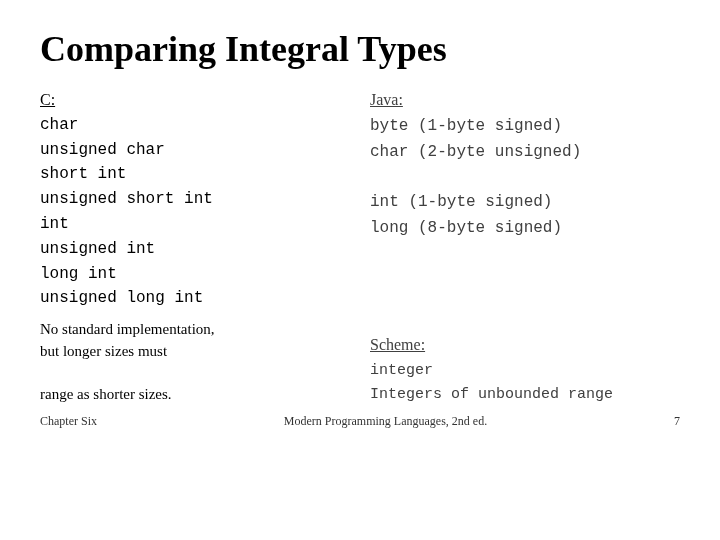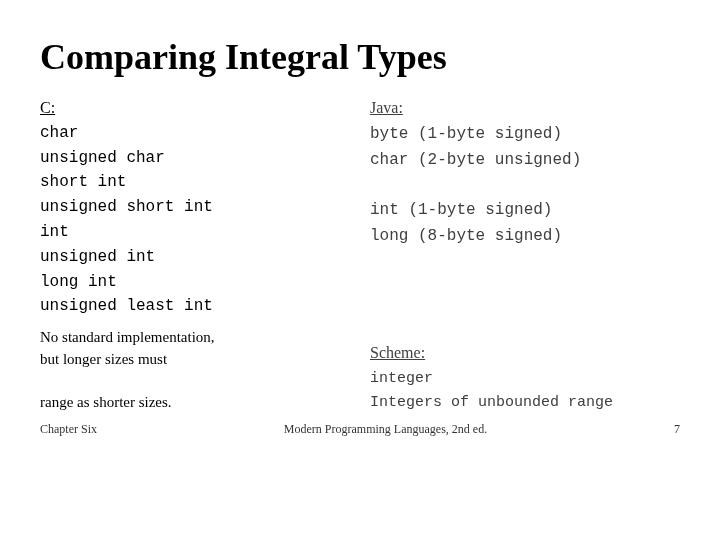--- a/index.html
+++ b/index.html
@@ -7,21 +7,21 @@
       width: 720px;
       height: 540px;
       background: #fff;
       font-family: 'Times New Roman', Times, serif;
       overflow: hidden;
       position: relative;
     }
     .slide {
       width: 720px;
       height: 392px;
-      padding: 36px 40px 20px 40px;
+      padding: 28px 40px 20px 40px;
       display: flex;
       flex-direction: column;
     }
     .title {
       font-size: 36px;
       font-weight: bold;
       margin-bottom: 18px;
       color: #000;
     }
     .content-area {
@@ -98,21 +98,21 @@
 
     <div class="left-col">
       <span class="c-label">C:</span>
       <span class="code-line">char</span>
       <span class="code-line">unsigned char</span>
       <span class="code-line">short int</span>
       <span class="code-line">unsigned short int</span>
       <span class="code-line">int</span>
       <span class="code-line">unsigned int</span>
       <span class="code-line">long int</span>
-      <span class="code-line">unsigned least int</span>
+      <span class="code-line">unsigned long int</span>
       <div class="no-standard">
         <span>No standard implementation,</span><br>
         <span>but longer sizes must</span><br>
         <br>
         <span>range as shorter sizes.</span>
       </div>
     </div>
 
     <div class="right-col">
       <div>

